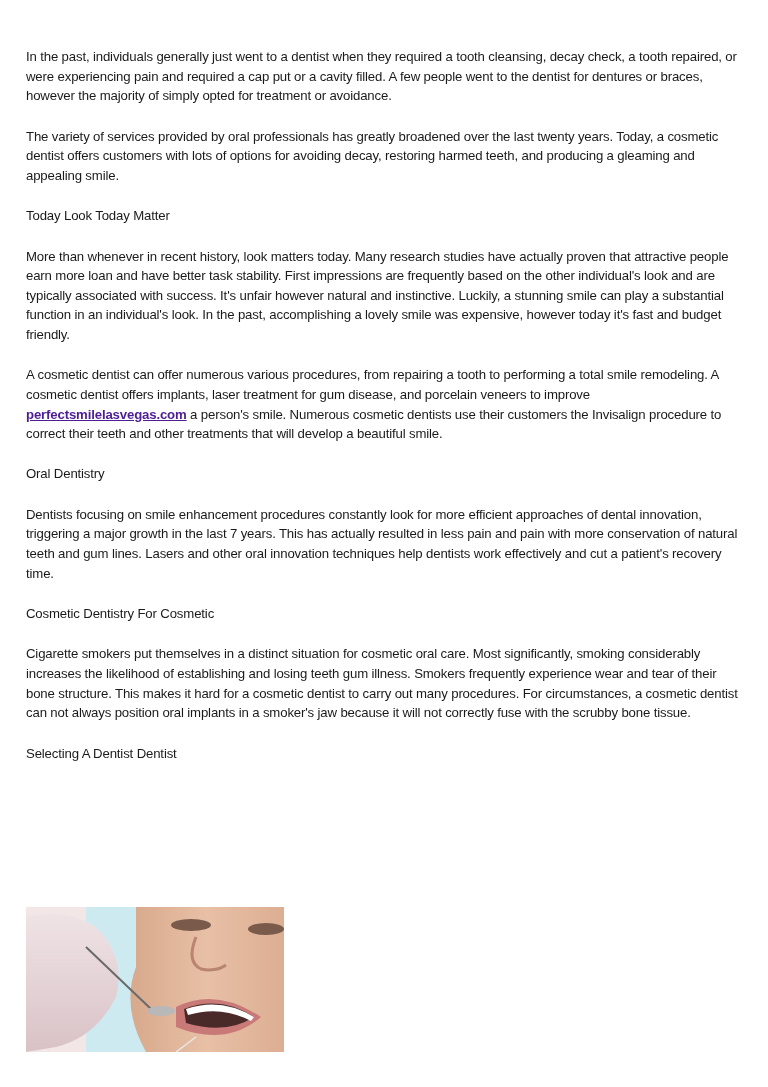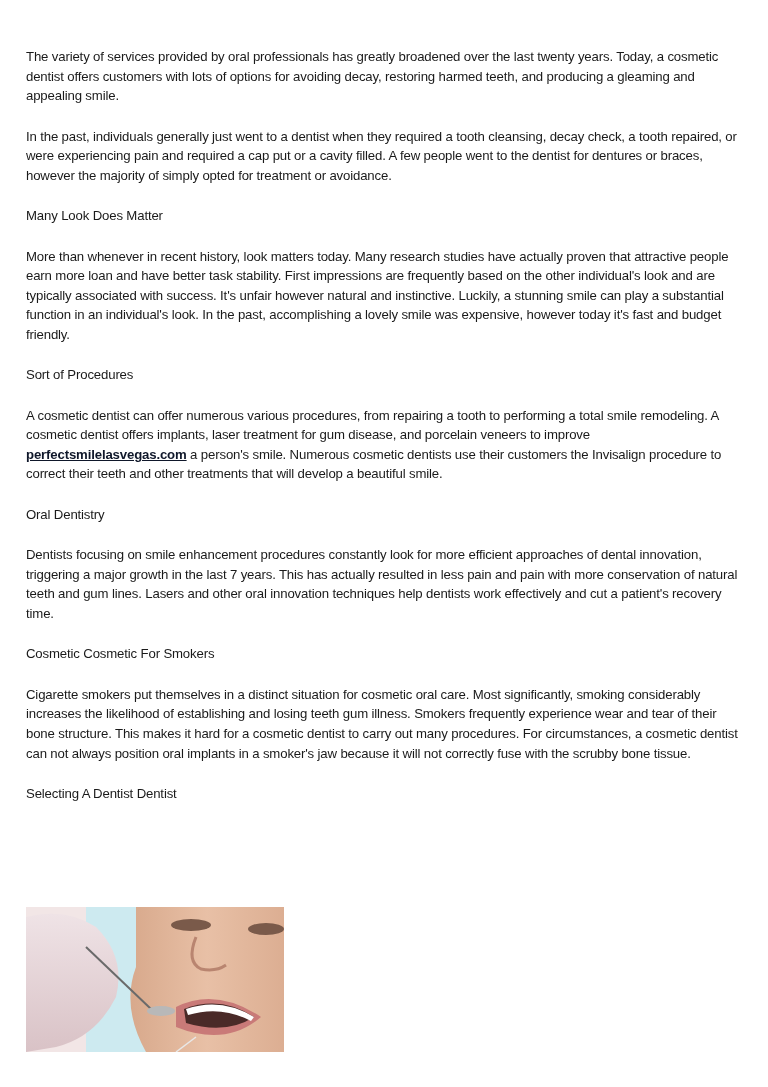--- a/index.html
+++ b/index.html
@@ -24,53 +24,52 @@
     .para, .heading {
       margin: 0;
       font-size: 13.2px;
       line-height: 19.6px;
       letter-spacing: -0.15px;
       word-spacing: 0px;
     }
     .para { margin-bottom: 20.8px; }
     .heading { margin-bottom: 20.8px; }
     .link {
-      color: #0f172a;
+      color: #4c1d95;
       font-weight: bold;
       text-decoration: underline;
       cursor: pointer;
     }
     .photo {
       position: absolute;
       left: 26px;
       top: 907px;
       width: 258px;
       height: 145px;
       overflow: hidden;
       background: linear-gradient(90deg, #e9d3d0 0%, #f1dcd8 18%, #cfe9ef 34%, #d9b49c 45%, #e2b79b 60%, #e7bfa5 80%, #dcae92 100%);
     }
     .photo svg { display: block; }
   </style>
 </head>
 <body>
 
 <div class="page">
+  <p class="para">In the past, individuals generally just went to a dentist when they required a tooth cleansing, decay check, a tooth repaired, or were experiencing pain and required a cap put or a cavity filled. A few people went to the dentist for dentures or braces, however the majority of simply opted for treatment or avoidance.</p>
   <p class="para">The variety of services provided by oral professionals has greatly broadened over the last twenty years. Today, a cosmetic dentist offers customers with lots of options for avoiding decay, restoring harmed teeth, and producing a gleaming and appealing smile.</p>
-  <p class="para">In the past, individuals generally just went to a dentist when they required a tooth cleansing, decay check, a tooth repaired, or were experiencing pain and required a cap put or a cavity filled. A few people went to the dentist for dentures or braces, however the majority of simply opted for treatment or avoidance.</p>
 
-  <p class="heading">Many Look Does Matter</p>
+  <p class="heading">Today Look Today Matter</p>
   <p class="para">More than whenever in recent history, look matters today. Many research studies have actually proven that attractive people earn more loan and have better task stability. First impressions are frequently based on the other individual's look and are typically associated with success. It's unfair however natural and instinctive. Luckily, a stunning smile can play a substantial function in an individual's look. In the past, accomplishing a lovely smile was expensive, however today it's fast and budget friendly.</p>
 
-  <p class="heading">Sort of Procedures</p>
   <p class="para"><span>A cosmetic dentist can offer numerous various procedures, from repairing a tooth to performing a total smile remodeling. A cosmetic dentist offers implants, laser treatment for gum disease, and porcelain veneers to improve </span><a class="link">perfectsmilelasvegas.com</a><span> a person's smile. Numerous cosmetic dentists use their customers the Invisalign procedure to correct their teeth and other treatments that will develop a beautiful smile.</span></p>
 
   <p class="heading">Oral Dentistry</p>
   <p class="para">Dentists focusing on smile enhancement procedures constantly look for more efficient approaches of dental innovation, triggering a major growth in the last 7 years. This has actually resulted in less pain and pain with more conservation of natural teeth and gum lines. Lasers and other oral innovation techniques help dentists work effectively and cut a patient's recovery time.</p>
 
-  <p class="heading">Cosmetic Cosmetic For Smokers</p>
+  <p class="heading">Cosmetic Dentistry For Cosmetic</p>
   <p class="para">Cigarette smokers put themselves in a distinct situation for cosmetic oral care. Most significantly, smoking considerably increases the likelihood of establishing and losing teeth gum illness. Smokers frequently experience wear and tear of their bone structure. This makes it hard for a cosmetic dentist to carry out many procedures. For circumstances, a cosmetic dentist can not always position oral implants in a smoker's jaw because it will not correctly fuse with the scrubby bone tissue.</p>
 
   <p class="heading">Selecting A Dentist Dentist</p>
 </div>
 
 <div class="photo">
   <svg width="258" height="145" viewBox="0 0 258 145">
     <defs>
       <linearGradient id="skin" x1="0" y1="0" x2="1" y2="0">
         <stop offset="0" stop-color="#d8a98c"></stop>

